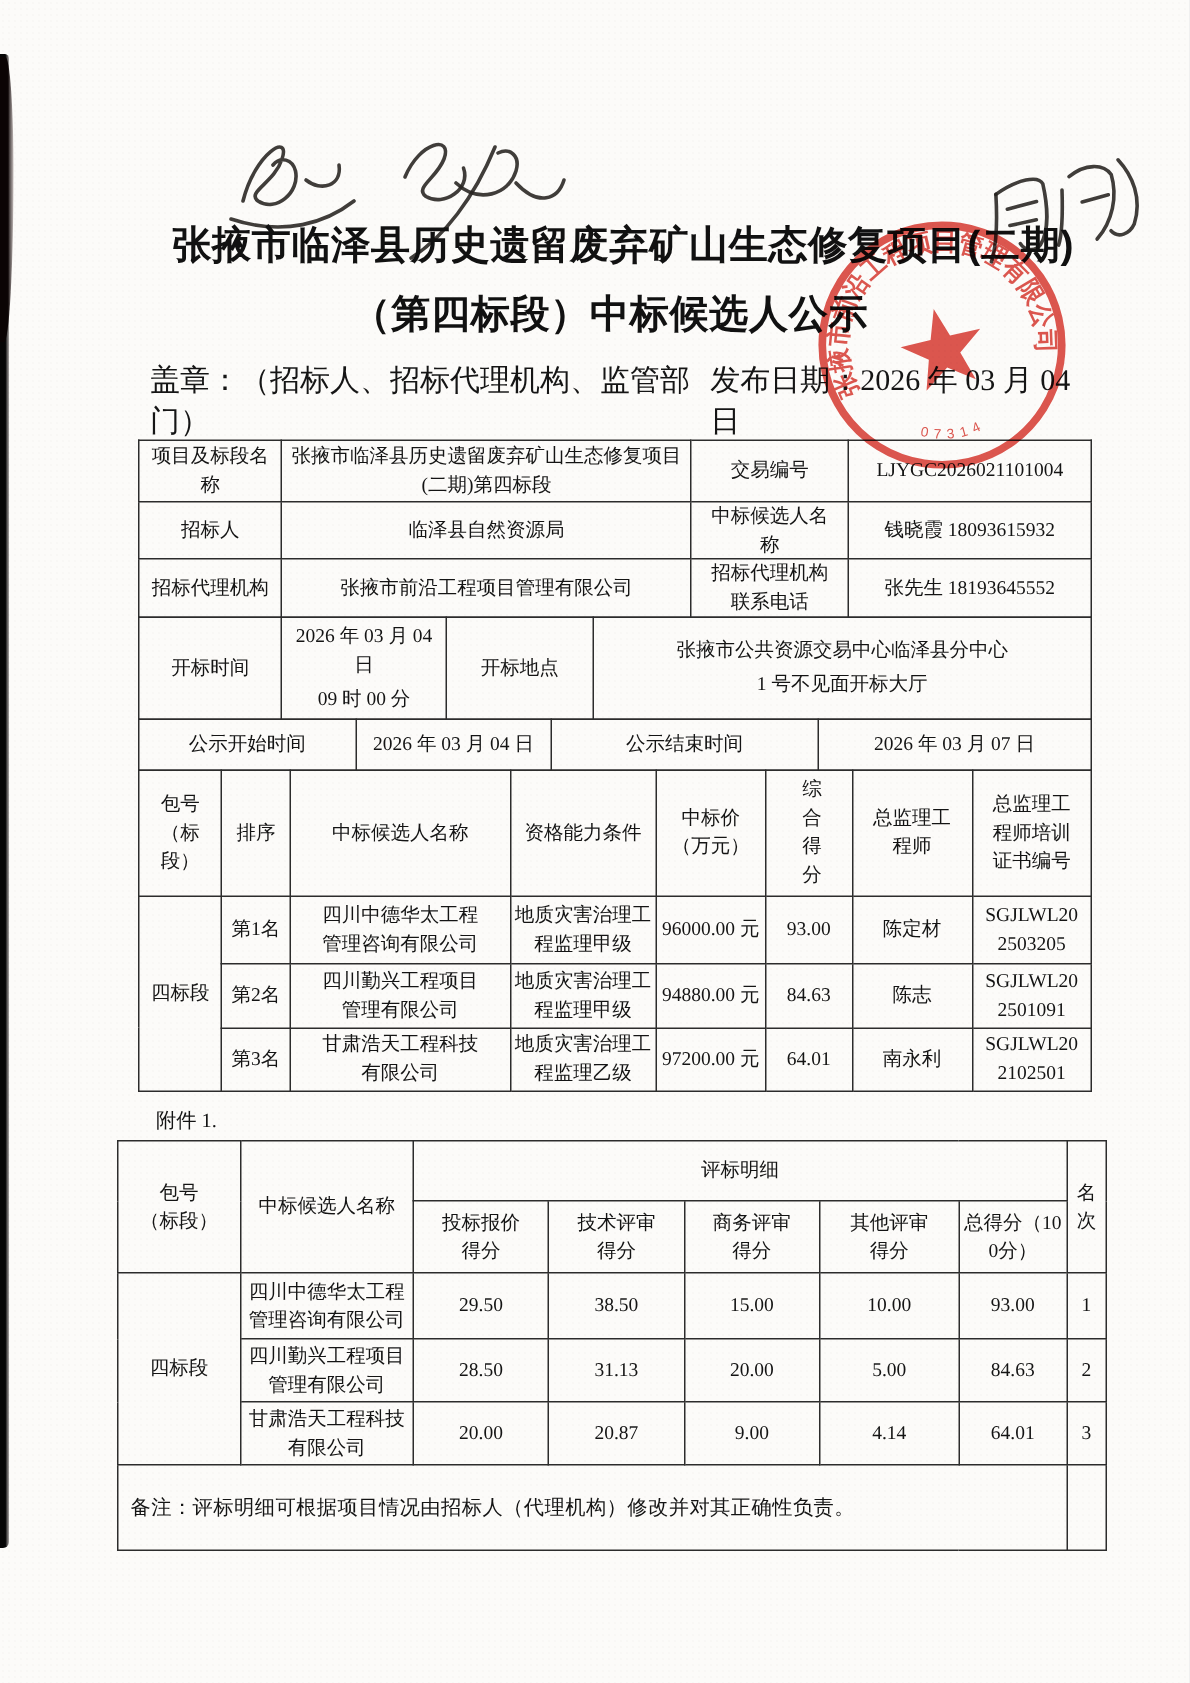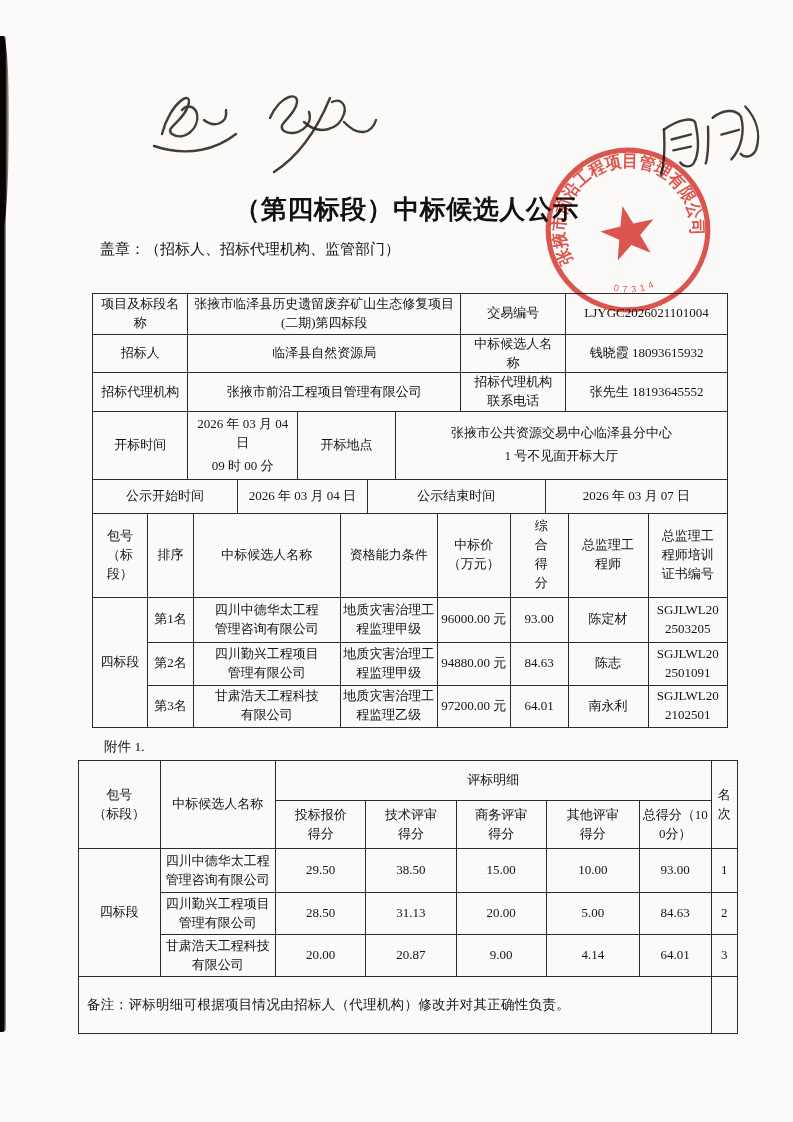--- a/index.html
+++ b/index.html
@@ -13,21 +13,21 @@
              border-radius:0 3px 4px 0;}
   .scan-edge-blob{position:absolute;left:0;top:38px;width:9px;height:190px;
              background:linear-gradient(to right,#0b0404 55%,rgba(40,10,10,.25));
              border-radius:0 60% 70% 0/0 40% 60% 0;}
   .title{position:absolute;left:60px;right:40px;text-align:center;
          font-family:"Liberation Sans", sans-serif;font-weight:bold;
          font-size:26px;letter-spacing:.5px;color:#111;}
   .title1{top:146px;padding-left:18px;}
   .title2{top:192px;}
   .meta-row{position:absolute;left:100px;right:72px;top:240px;display:flex;
-            justify-content:space-between;font-size:15px;color:#151515;}
+            justify-content:space-between;font-size:20px;color:#151515;}
   
   .tbl-wrap1{position:absolute;left:92px;top:281px;width:636px;}
   .tbl-wrap2{position:absolute;left:78px;top:760px;width:660px;}
   table{border-collapse:collapse;table-layout:fixed;width:100%;}
   .tbl-wrap1 table{margin-top:-1px;}
   .tbl-wrap1 table:first-child{margin-top:12px;}
   td{border:1px solid #2c2c2c;text-align:center;vertical-align:middle;
      font-size:13px;line-height:1.45;padding:1px 3px;color:#141414;
      word-break:break-all;overflow:hidden;}
   .h37{height:37px}.h38{height:38px}.h50{height:50px}.h34{height:34px}
@@ -70,24 +70,26 @@
     <path d="M16,28 C14,48 11,62 6,72"></path>
     <path d="M16,28 C32,20 46,20 48,26 C49,42 47,58 40,66 C36,70 29,68 27,63"></path>
     <path d="M22,39 L42,37"></path>
     <path d="M22,50 L40,49"></path>
     <path d="M60,32 C58,48 56,60 52,68"></path>
     <path d="M66,24 C78,17 90,19 94,27 C96,42 90,58 78,68"></path>
     <path d="M72,42 L90,40"></path>
     <path d="M100,18 C108,30 112,46 104,62 C100,68 92,70 88,64"></path>
   </svg>
 
+  <div class="title title1">张掖市临泽县历史遗留废弃矿山生态修复项目(二期)</div>
   <div class="title title2">（第四标段）中标候选人公示</div>
 
   <div class="meta-row">
     <span>盖章：（招标人、招标代理机构、监管部门）</span>
+    <span>发布日期：2026 年 03 月 04 日</span>
   </div>
 
   <div class="tbl-wrap1">
     <table>
       <colgroup>
           <col style="width:15%">
           <col style="width:43%">
           <col style="width:16.5%">
           <col style="width:25.5%">
         </colgroup>

